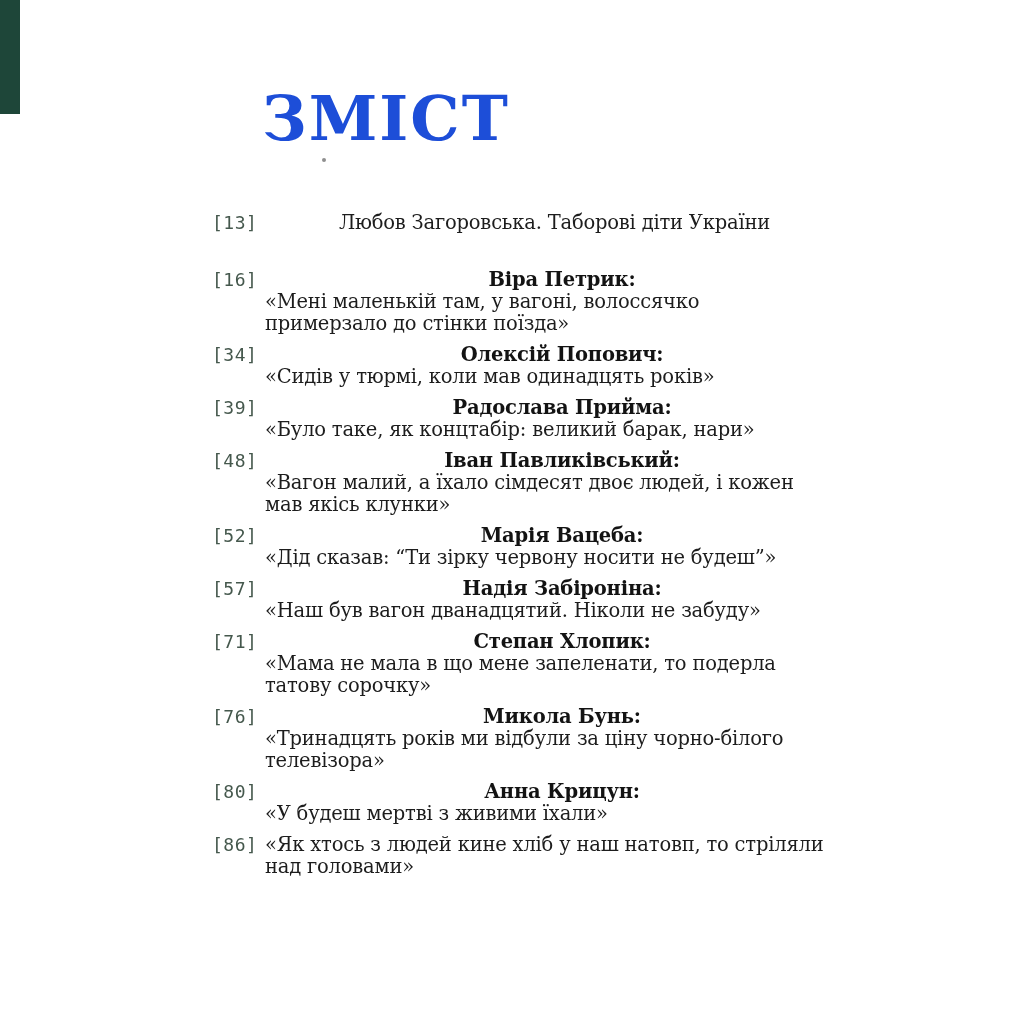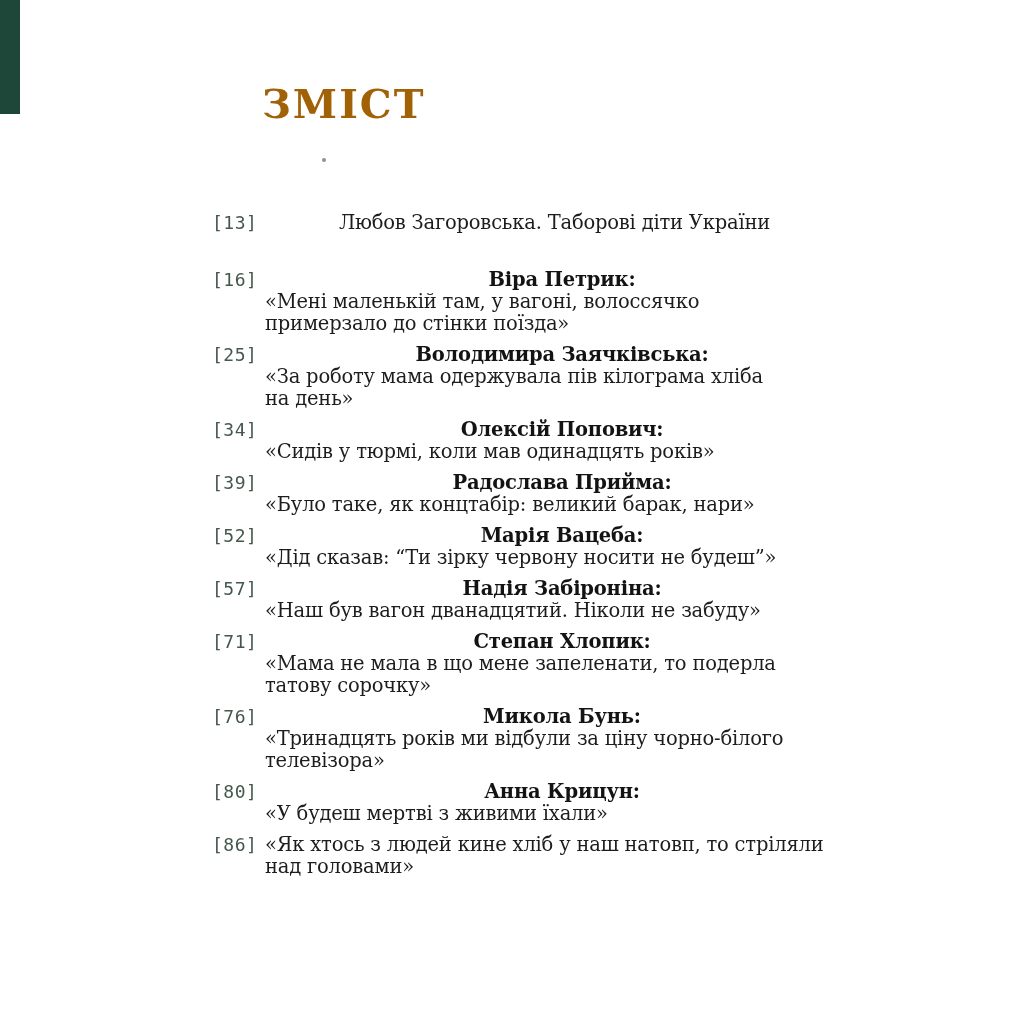--- a/index.html
+++ b/index.html
@@ -24,24 +24,24 @@
     width: 20px;
     height: 114px;
     background: var(--accent, #1e4639);
   }
   .title {
     position: absolute;
     left: 262px;
     top: 46px;
     font-family: "DejaVu Serif", serif;
     font-weight: bold;
-    font-size: 40px;
+    font-size: 62px;
     line-height: 62px;
     letter-spacing: 2px;
-    color: #a16207;
+    color: #1d4ed8;
   }
   .speck {
     position: absolute;
     left: 322px;
     top: 158px;
     width: 4px;
     height: 4px;
     border-radius: 50%;
     background: #8f8f8f;
   }
@@ -112,45 +112,45 @@
 
     <div class="entry">
       <span class="num">[16]</span>
       <div class="txt">
         <div class="name">Віра Петрик:</div>
         <div class="quote">«Мені маленькій там, у вагоні, волоссячко
 примерзало до стінки поїзда»</div>
       </div>
     </div>
 
-    <div class="entry">
-      <span class="num">[25]</span>
-      <div class="txt">
-        <div class="name">Володимира Заячківська:</div>
-        <div class="quote">«За роботу мама одержувала пів кілограма хліба
-на день»</div>
-      </div>
-    </div>
 
     <div class="entry">
       <span class="num">[34]</span>
       <div class="txt">
         <div class="name">Олексій Попович:</div>
         <div class="quote">«Сидів у тюрмі, коли мав одинадцять років»</div>
       </div>
     </div>
 
     <div class="entry">
       <span class="num">[39]</span>
       <div class="txt">
         <div class="name">Радослава Прийма:</div>
         <div class="quote">«Було таке, як концтабір: великий барак, нари»</div>
       </div>
     </div>
 
+    <div class="entry">
+      <span class="num">[48]</span>
+      <div class="txt">
+        <div class="name">Іван Павликівський:</div>
+        <div class="quote">«Вагон малий, а їхало сімдесят двоє людей, і кожен
+мав якісь клунки»</div>
+      </div>
+    </div>
 
     <div class="entry">
       <span class="num">[52]</span>
       <div class="txt">
         <div class="name">Марія Вацеба:</div>
         <div class="quote">«Дід сказав: “Ти зірку червону носити не будеш”»</div>
       </div>
     </div>
 
     <div class="entry">

